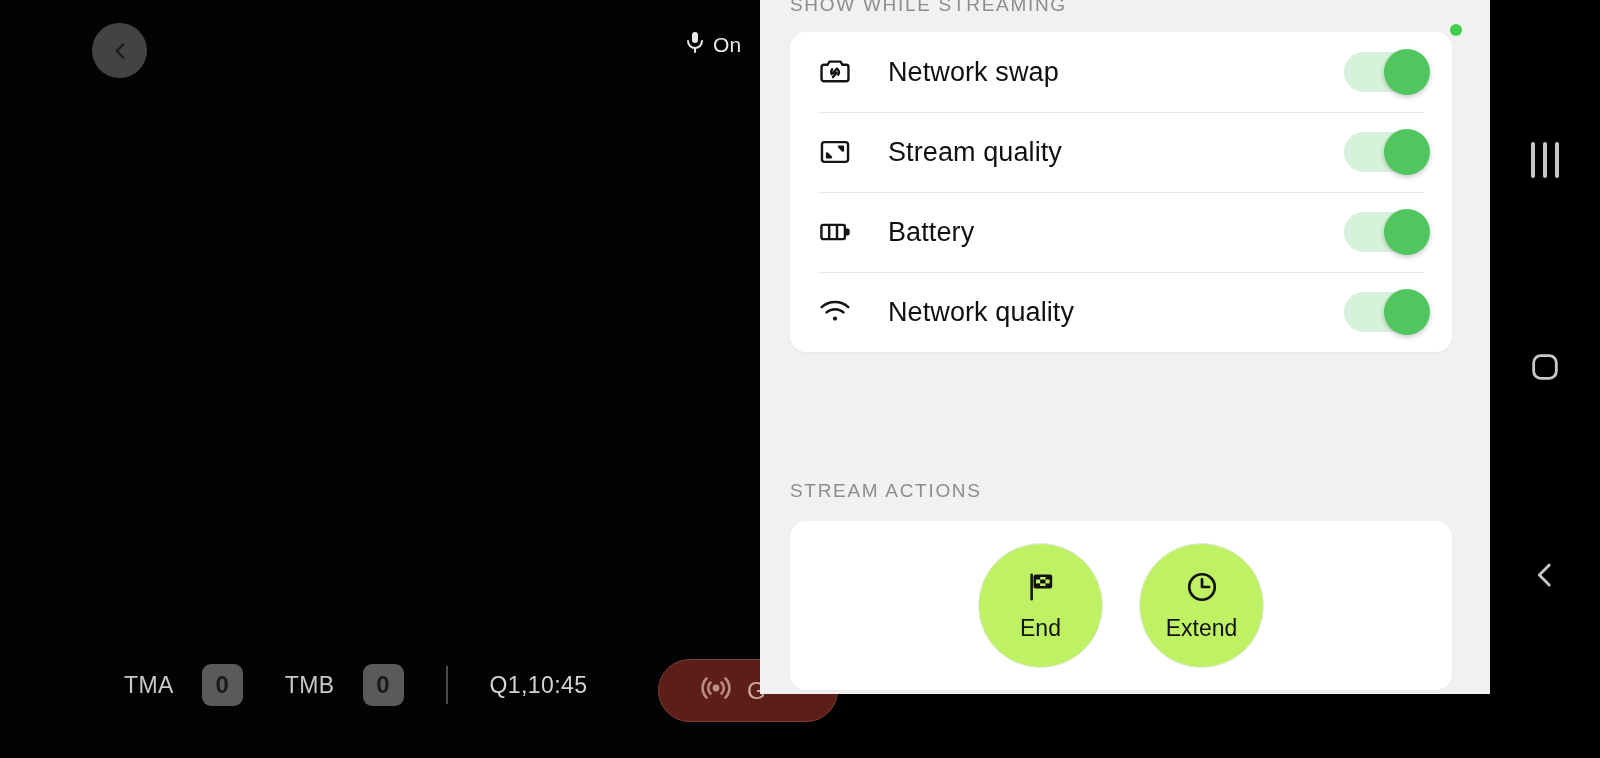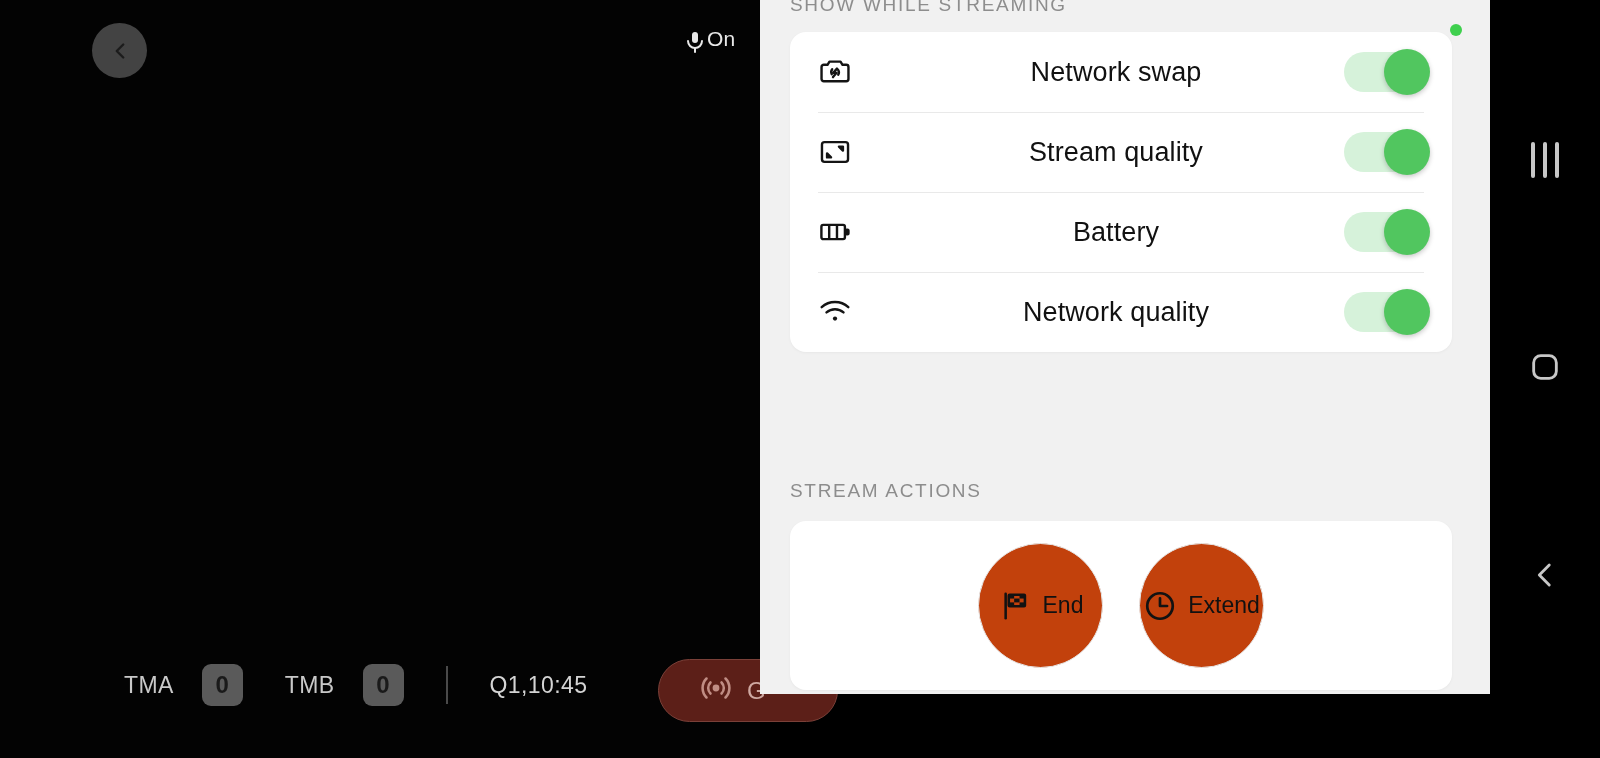--- a/index.html
+++ b/index.html
@@ -18,21 +18,21 @@
   }
   #back-button {
     position:absolute; left:92px; top:23px; width:55px; height:55px;
     border-radius:50%; background:rgba(120,120,120,0.55);
     display:flex; align-items:center; justify-content:center;
   }
   #back-button svg { display:block; }
 
   #mic-status {
     position:absolute; left:683px; top:28px;
-    display:flex; gap:0;
+    display:flex; align-items:center; gap:6px;
     color:#e8e8e8; font-size:21px; letter-spacing:.2px;
   }
   #mic-status .mic-label { line-height:1; }
 
   
   #scoreboard {
     position:absolute; left:124px; bottom:52px;
     display:flex; align-items:center; gap:16px;
     color:#cfcfcf; font-size:23px; letter-spacing:.4px;margin-top:44px;
   }
@@ -56,21 +56,20 @@
     display:flex; align-items:center; gap:14px;
     padding-left:40px;
     color:#cfa9a2; font-size:24px;
     overflow:hidden;
   }
 
   
   #settings-panel {
     position:absolute; left:760px; top:0; width:730px; height:694px;
     background:#f1f1f1;
-    text-align:center;
   }
   .section-header {
     color:#8d8d8d; font-size:19px; letter-spacing:1.7px;
     padding-left:30px; text-transform:uppercase;
   }
   #header-show-while-streaming {
     position:absolute; top:-6px; left:0;
   }
   .card {
     position:absolute; left:30px; width:662px;
@@ -104,22 +103,22 @@
   .toggle .thumb {
     position:absolute; right:-12px; top:-3px; width:46px; height:46px;
     border-radius:50%; background:#51c65f;
     box-shadow:0 2px 5px rgba(0,0,0,0.22);
   }
 
   #header-stream-actions { position:absolute; top:480px; left:0; }
   #card-actions { top:521px; height:169px; display:flex; align-items:center; justify-content:center; gap:36px; }
   .action-button {
     width:125px; height:125px; border-radius:50%;
-    border:1px solid #e6e6e6; background:#c2410c;
-    display:flex; flex-direction:row; align-items:center; justify-content:center;
+    border:1px solid #e6e6e6; background:#bef264;
+    display:flex; flex-direction:column; align-items:center; justify-content:center;
     gap:11px;
   }
   .action-button .action-icon { color:#121212; display:flex; }
   .action-button .action-label { font-size:23px; color:#111; }
 
   #status-dot {
     position:absolute; left:690px; top:24px;
     width:12px; height:12px; border-radius:50%; background:#3fd04e;
   }
 

